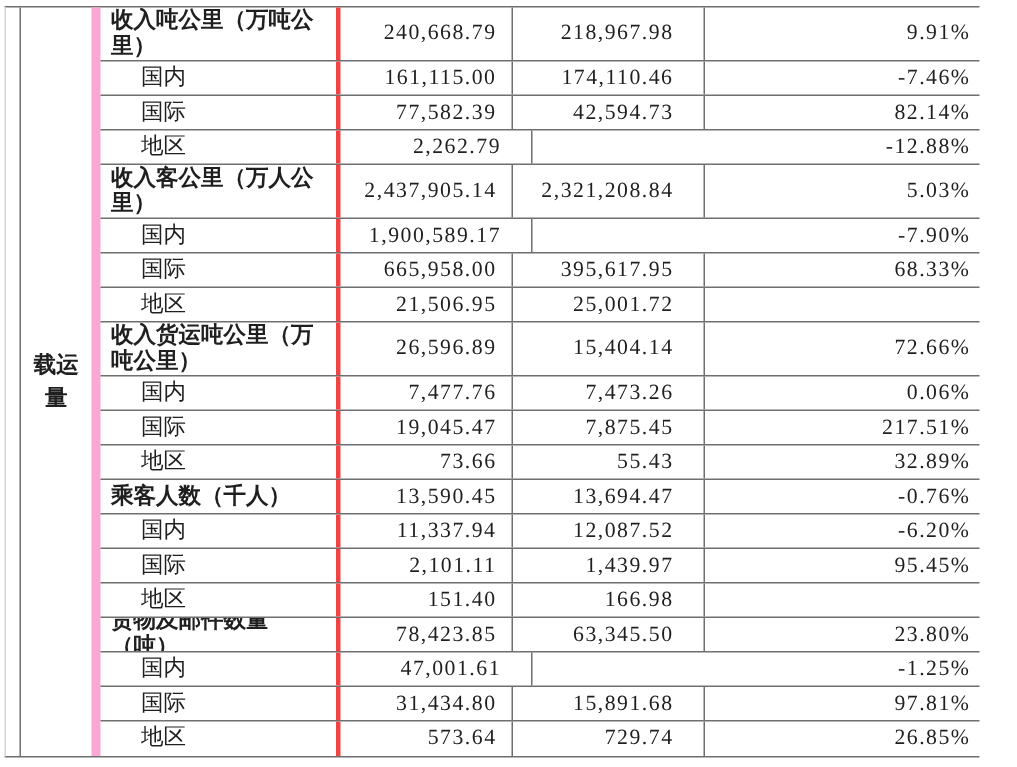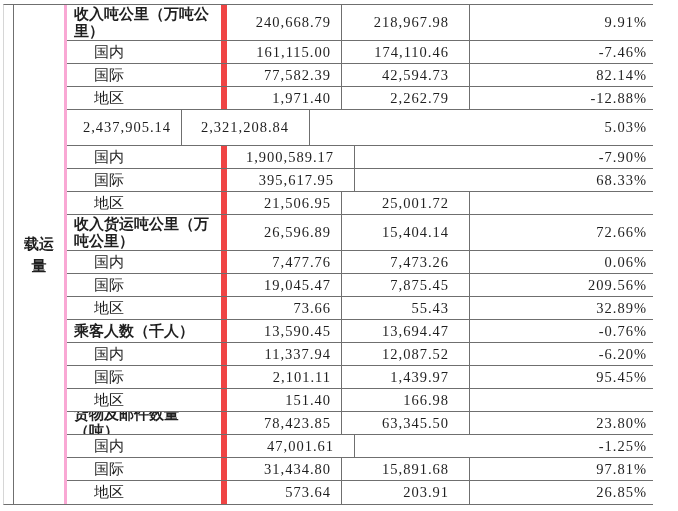--- a/index.html
+++ b/index.html
@@ -19,33 +19,33 @@
     border-bottom:1px solid #6f6f6f;
     border-left:1px solid #d6d6d6;
     background:#ffffff;
   }
   .col-outer {
     width:10px;
     border-right:1px solid #6f6f6f;
   }
   .col-group {
     width:53px;
-    border-right:3px solid #f9a8d4;
+    border-right:6px solid #f9a8d4;
     display:flex; align-items:center; justify-content:center;
     text-align:center;
     font-weight:bold; font-size:15px; line-height:22px;
     padding:0 6px;
   }
   .col-main { flex:1; display:flex; flex-direction:column; }
   .row { display:flex; border-bottom:1px solid #6f6f6f; height:23px; }
   .row:last-child { border-bottom:none; }
   .row-tall { height:36px; }
   .cell { display:flex; align-items:center; overflow:hidden; }
   .c-metric {
-    width:160px; border-right:6px solid #ef4444;
+    width:160px; border-right:3px solid #ef4444;
     font-size:15px; line-height:17px; padding-left:7px; padding-right:4px;
   }
   .row-metric .c-metric { font-weight:bold; }
   .row-sub .c-metric { padding-left:27px; font-weight:normal; }
   .c-v1 { width:115px; border-right:1px solid #6f6f6f;text-align:center; }
   .c-v2 { width:128px; border-right:1px solid #6f6f6f; }
   .c-pct { flex:1; }
   .num {
     justify-content:flex-end;
     font-size:14.5px; letter-spacing:1px;
@@ -75,36 +75,37 @@
           <div class="cell c-pct num">-7.46%</div>
         </div>
         <div class="row row-sub">
           <div class="cell c-metric">国际</div>
           <div class="cell c-v1 num">77,582.39</div>
           <div class="cell c-v2 num">42,594.73</div>
           <div class="cell c-pct num">82.14%</div>
         </div>
         <div class="row row-sub">
           <div class="cell c-metric">地区</div>
-          <div class="cell c-v1 num">1,971.40</div>
           <div class="cell c-v2 num">2,262.79</div>
           <div class="cell c-pct num">-12.88%</div>
         </div>
         <div class="row row-metric row-tall">
+          <div class="cell c-metric">收入客公里（万人公里）</div>
           <div class="cell c-v1 num">2,437,905.14</div>
           <div class="cell c-v2 num">2,321,208.84</div>
           <div class="cell c-pct num">5.03%</div>
         </div>
         <div class="row row-sub">
           <div class="cell c-metric">国内</div>
           <div class="cell c-v2 num">1,900,589.17</div>
           <div class="cell c-pct num">-7.90%</div>
         </div>
         <div class="row row-sub">
           <div class="cell c-metric">国际</div>
+          <div class="cell c-v1 num">665,958.00</div>
           <div class="cell c-v2 num">395,617.95</div>
           <div class="cell c-pct num">68.33%</div>
         </div>
         <div class="row row-sub">
           <div class="cell c-metric">地区</div>
           <div class="cell c-v1 num">21,506.95</div>
           <div class="cell c-v2 num">25,001.72</div>
         </div>
         <div class="row row-metric row-tall">
           <div class="cell c-metric">收入货运吨公里（万吨公里）</div>
@@ -115,21 +116,21 @@
         <div class="row row-sub">
           <div class="cell c-metric">国内</div>
           <div class="cell c-v1 num">7,477.76</div>
           <div class="cell c-v2 num">7,473.26</div>
           <div class="cell c-pct num">0.06%</div>
         </div>
         <div class="row row-sub">
           <div class="cell c-metric">国际</div>
           <div class="cell c-v1 num">19,045.47</div>
           <div class="cell c-v2 num">7,875.45</div>
-          <div class="cell c-pct num">209.56%</div>
+          <div class="cell c-pct num">217.51%</div>
         </div>
         <div class="row row-sub">
           <div class="cell c-metric">地区</div>
           <div class="cell c-v1 num">73.66</div>
           <div class="cell c-v2 num">55.43</div>
           <div class="cell c-pct num">32.89%</div>
         </div>
         <div class="row row-metric">
           <div class="cell c-metric">乘客人数（千人）</div>
           <div class="cell c-v1 num">13,590.45</div>
@@ -166,18 +167,18 @@
         </div>
         <div class="row row-sub">
           <div class="cell c-metric">国际</div>
           <div class="cell c-v1 num">31,434.80</div>
           <div class="cell c-v2 num">15,891.68</div>
           <div class="cell c-pct num">97.81%</div>
         </div>
         <div class="row row-sub">
           <div class="cell c-metric">地区</div>
           <div class="cell c-v1 num">573.64</div>
-          <div class="cell c-v2 num">203.91</div>
+          <div class="cell c-v2 num">729.74</div>
           <div class="cell c-pct num">26.85%</div>
         </div>
       </div>
   </div>
 </div>
 
 </body></html>

